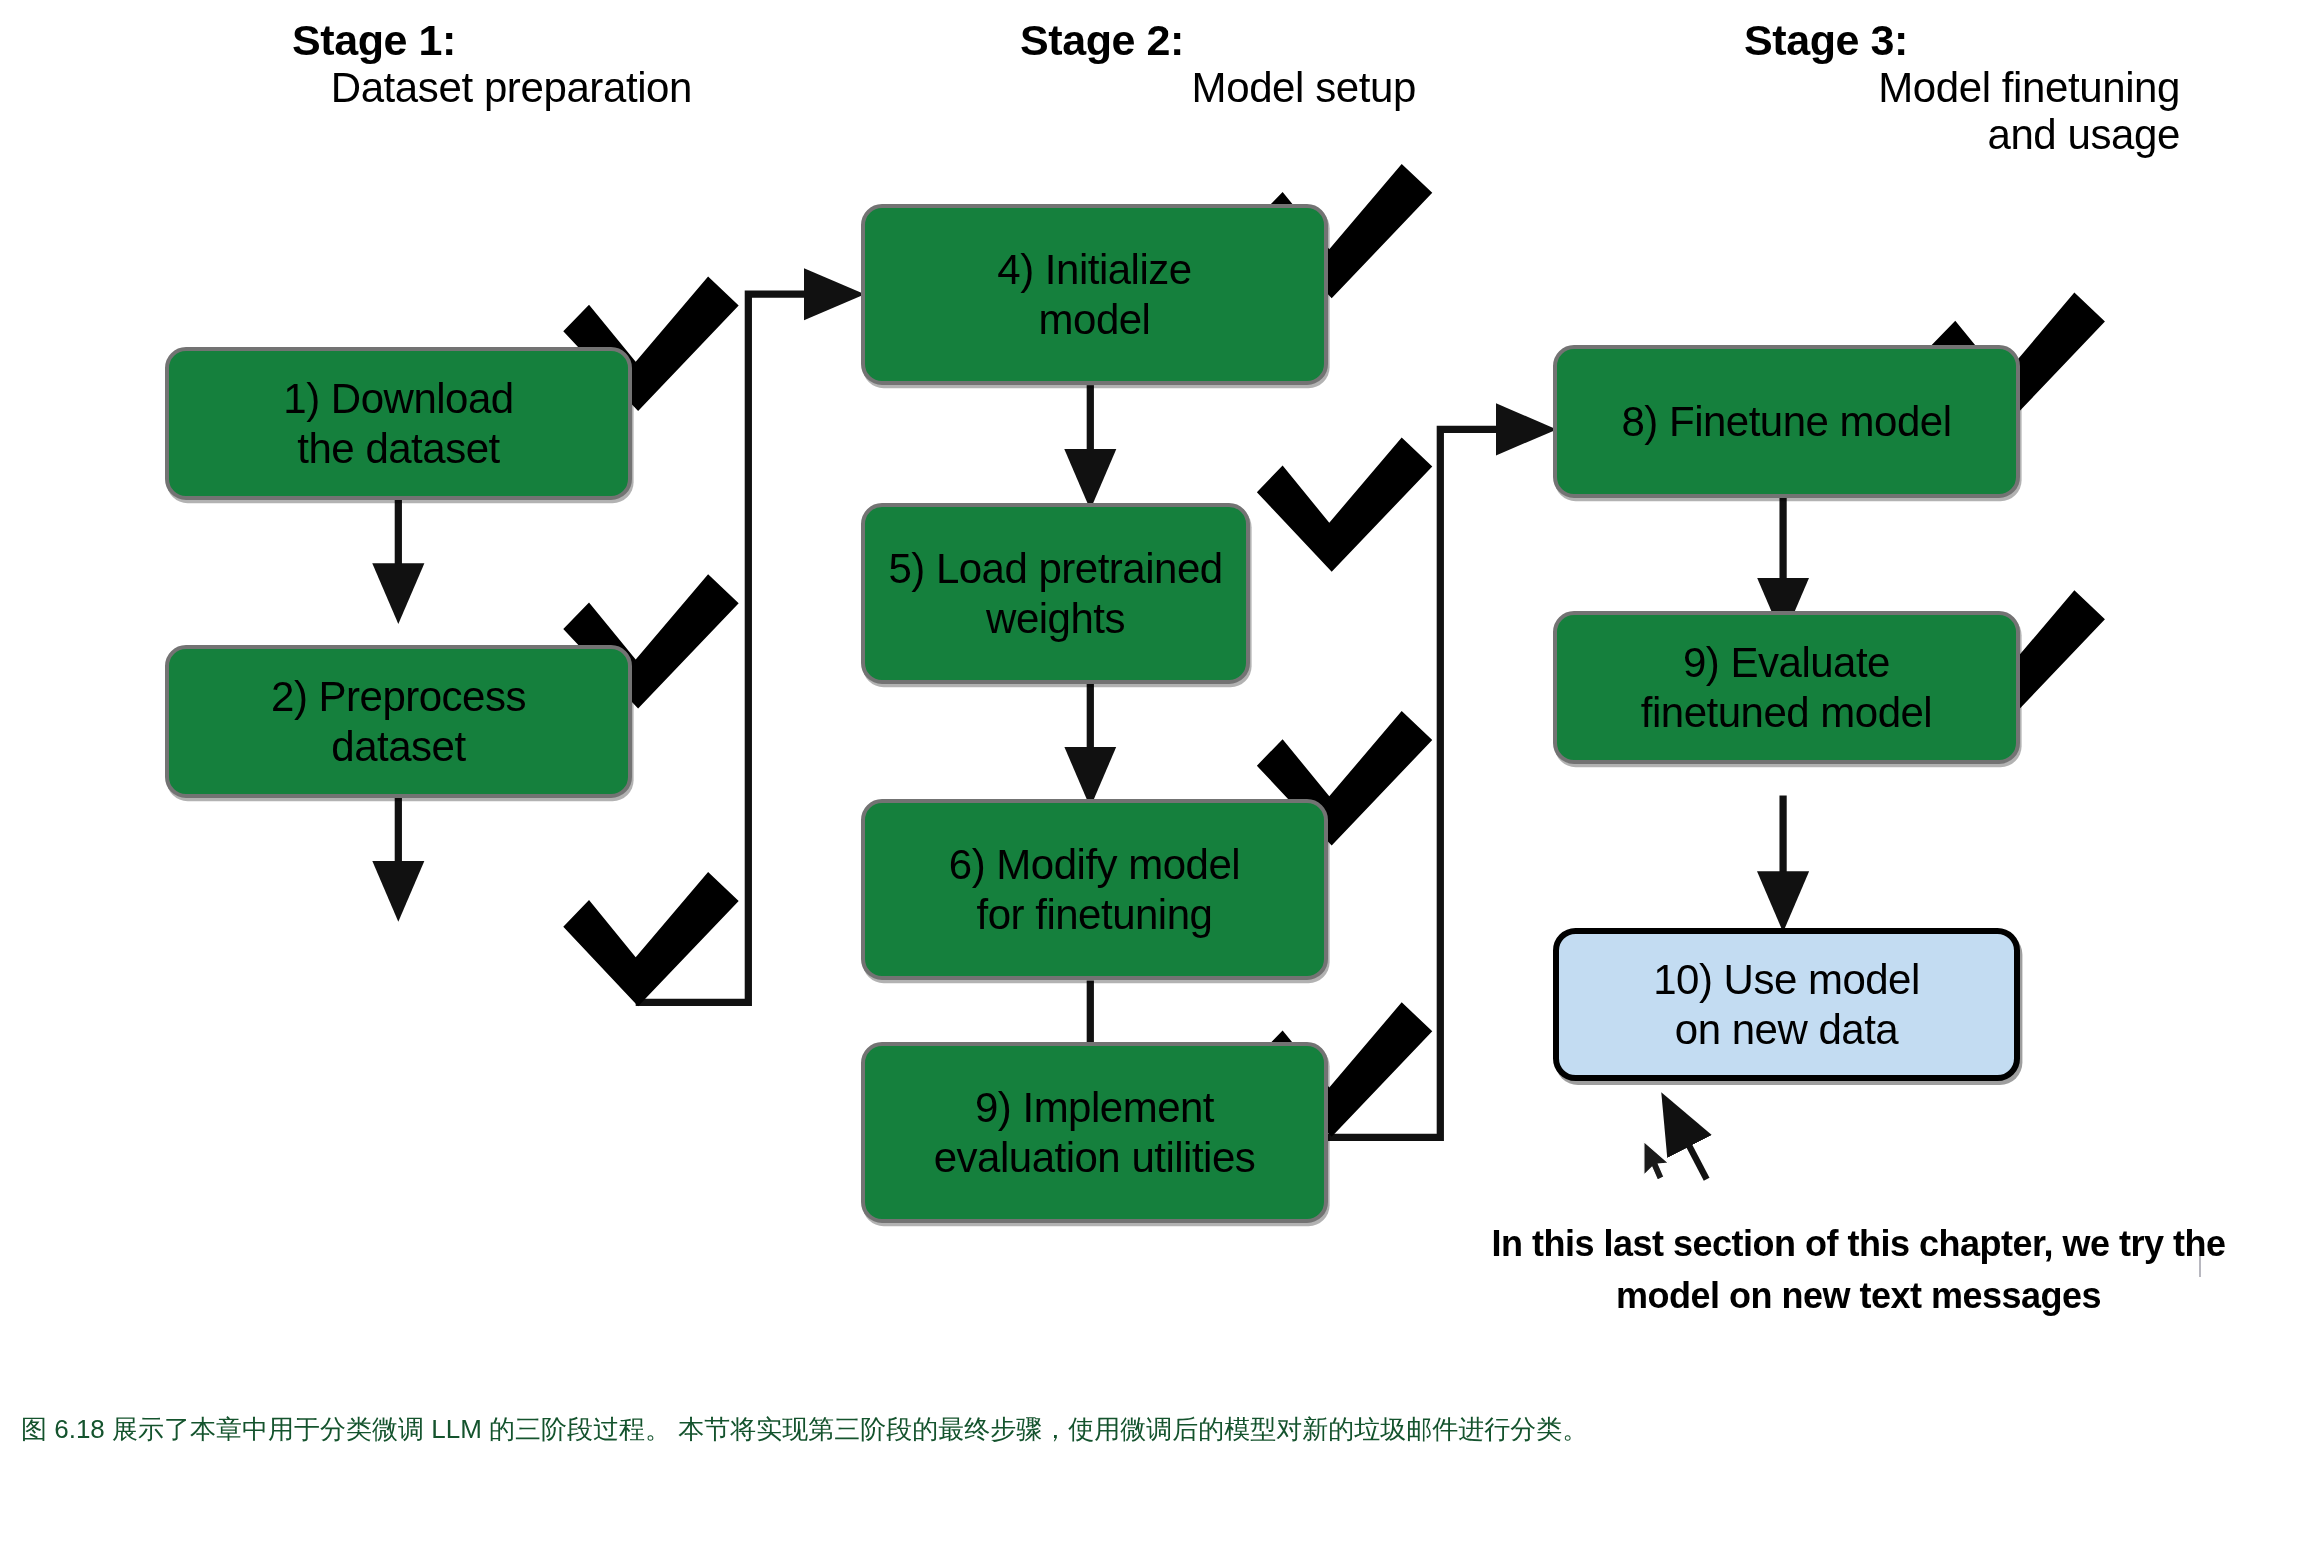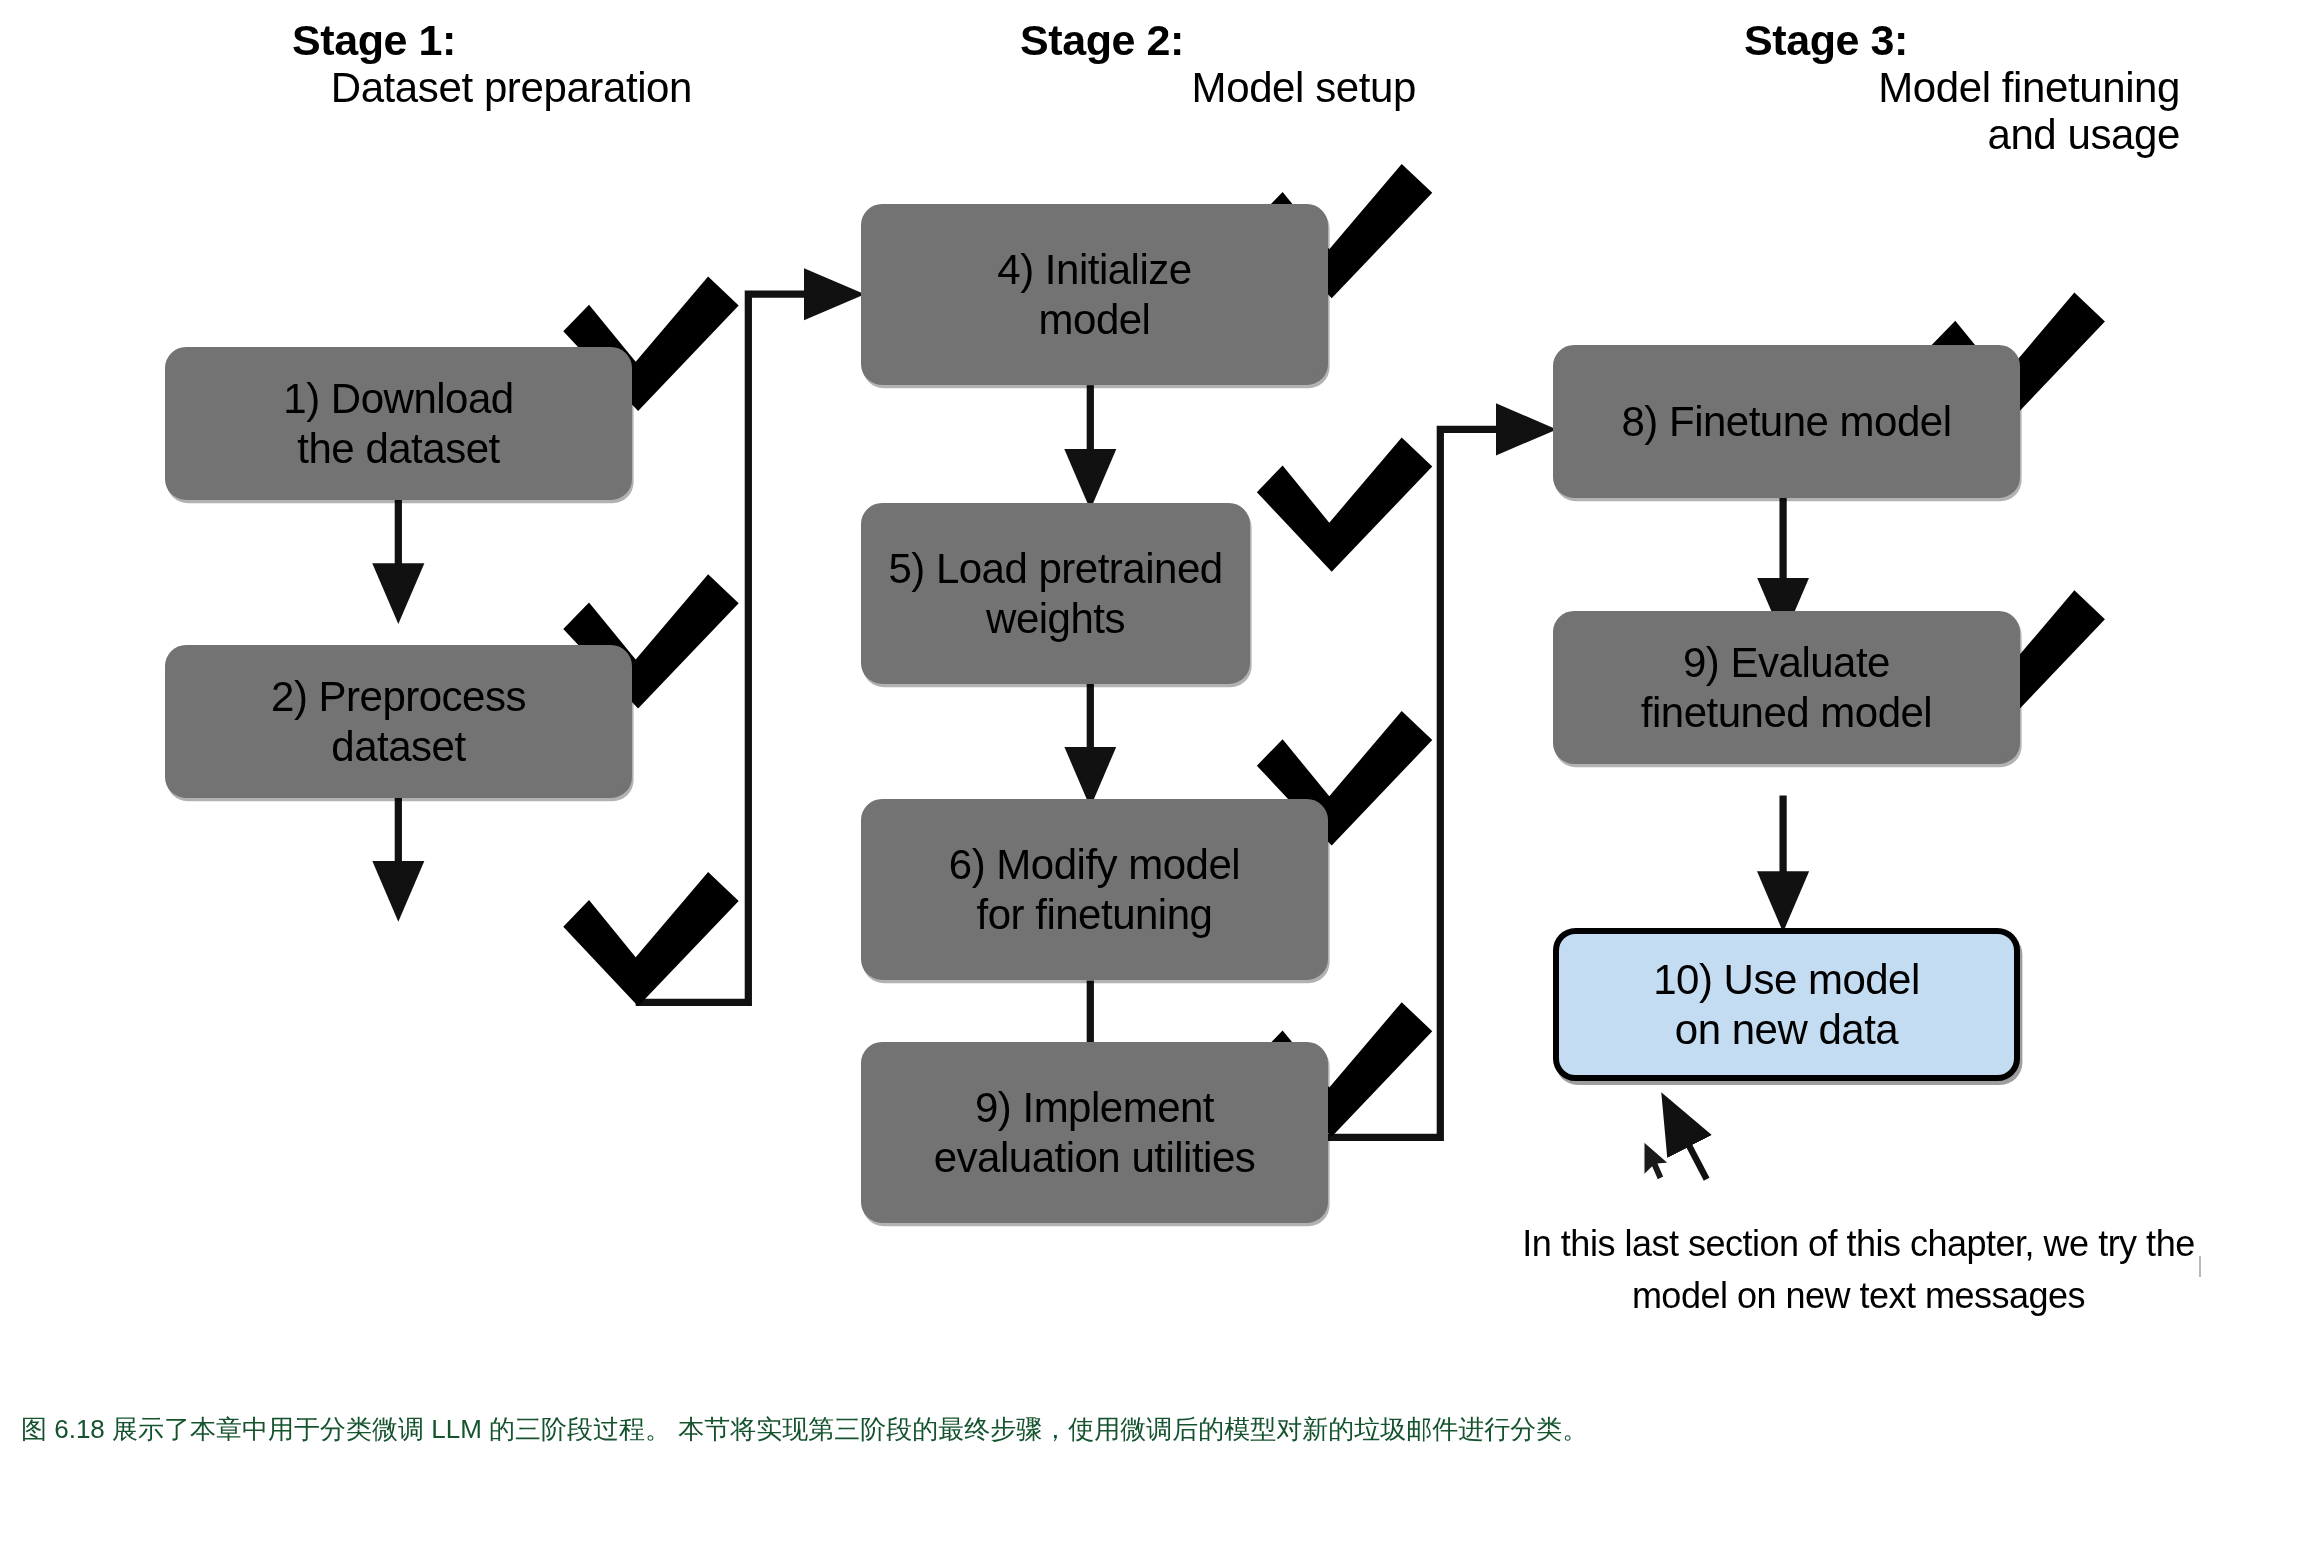--- a/index.html
+++ b/index.html
@@ -42,44 +42,44 @@
   .stage-title .line2 {
     display: block;
     font-weight: normal;
     font-size: 42px;
     letter-spacing: -0.4px;
     text-align: right;
   }
   .node {
     position: absolute;
     box-sizing: border-box;
-    border: 8px solid #737373;
+    border: 4px solid #737373;
     border-radius: 21px;
-    background: #737373;
+    background: #15803d;
     display: flex;
     align-items: center;
     justify-content: center;
     text-align: center;
     font-size: 42px;
     color: #000000;
     line-height: 1.18;
     letter-spacing: -0.5px;
     box-shadow: 1.6px 3.2px 0 rgba(0,0,0,0.30);
   }
   .node.highlight {
     background: #c3dcf2;
     border-width: 6.4px;
     border-color: #000000;
     border-radius: 22.5px;
     box-shadow: 2.4px 4px 0 rgba(0,0,0,0.38);
   }
   .annotation {
     position: absolute;
     text-align: center;
-    font-weight: normal;
+    font-weight: bold;
     font-size: 36px;
     line-height: 1.45;
     color: #000000;
     letter-spacing: -0.5px;
   }
   #caption {
     position: absolute;
     left: 21px;
     top: 1410px;
     width: 2220px;

